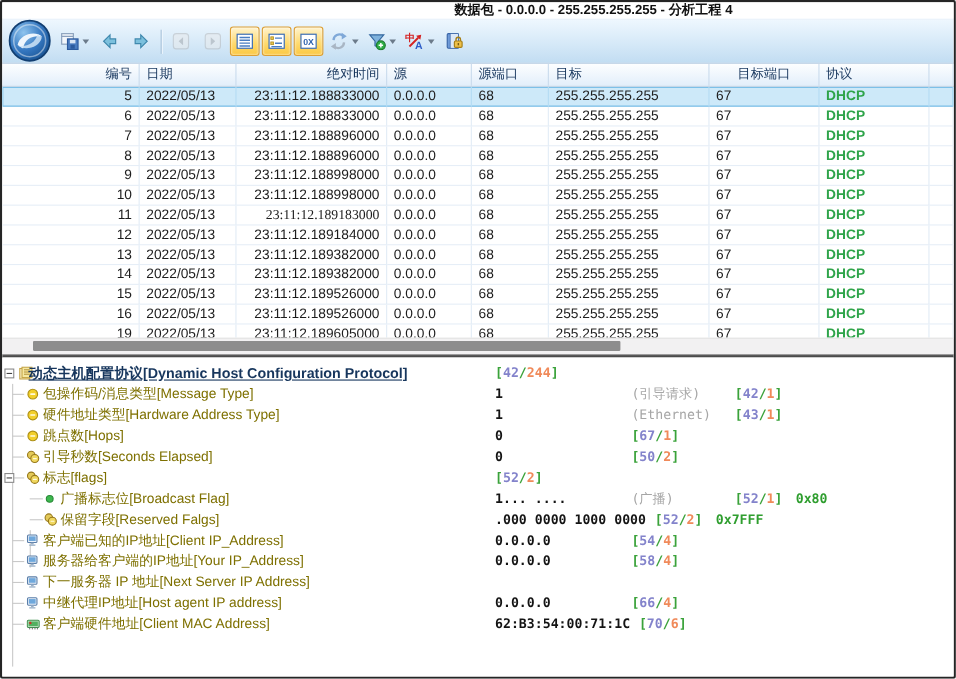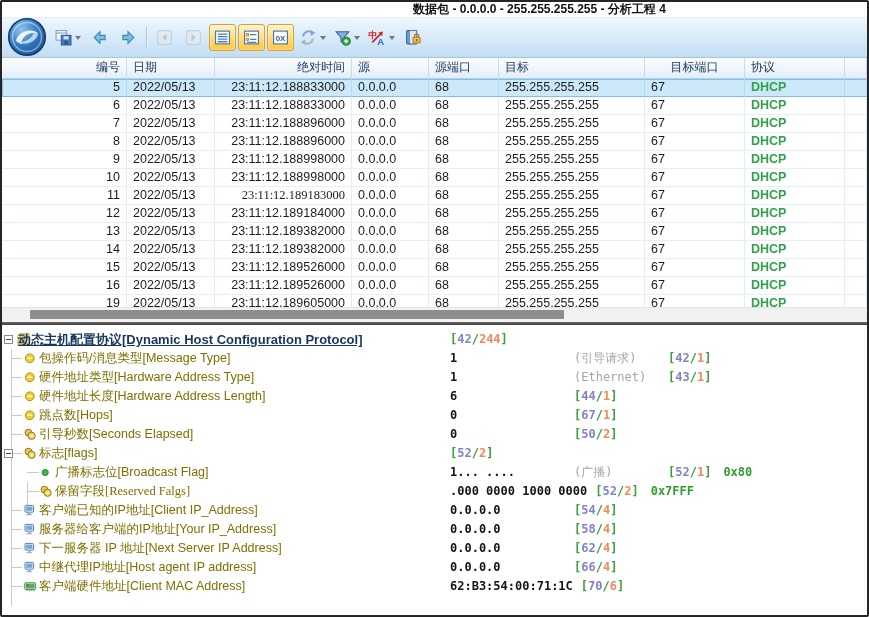--- a/index.html
+++ b/index.html
@@ -368,46 +368,38 @@
   <div class="detail" id="detail">
     <div class="vline" style="left:9px;top:24px;height:257px;"></div>
     <div class="vline" style="left:25px;top:157px;height:34px;"></div>
     <span id="detail-slot"><div class="drow root">
           <span class="exp"></span>
           <span class="dicon" style="left: 15px;"><svg width="13" height="13" viewBox="0 0 13 13">
               <rect x="1" y="2" width="9" height="9.5" fill="#fdf6cf" stroke="#c3a243"></rect>
               <rect x="3" y="0.8" width="9" height="9.5" fill="#f6e8a2" stroke="#c3a243"></rect>
               <path d="M4.8 3.2 h5.4 M4.8 5.2 h5.4 M4.8 7.2 h5.4" stroke="#b09035" stroke-width=".9"></path>
             </svg></span>
-          <span class="dlabel" style="left: 16px;">动态主机配置协议[Dynamic Host Configuration Protocol]</span>
+          <span class="dlabel" style="left: 24px;">动态主机配置协议[Dynamic Host Configuration Protocol]</span>
           <span class="dright"><span class="dbr">[<span class="doff">42</span>/<span class="dlen">244</span>]</span></span>
         </div><div class="drow">
           <span class="stub" style="left: 9px; width: 11px;"></span>
           <span class="dicon" style="left: 22px;"><svg width="13" height="13" viewBox="0 0 13 13">
               <circle cx="5.8" cy="6.3" r="4.4" fill="#f2cf2a" stroke="#ad8f14"></circle>
               <rect x="3.4" y="5.6" width="4.8" height="1.4" rx=".7" fill="#fffbe0"></rect>
             </svg></span>
           <span class="dlabel" style="left: 37px;">包操作码/消息类型[Message Type]</span>
           <span class="dright"><span class="dval">1</span><span class="dnote">(引导请求)</span><span class="dbr">[<span class="doff">42</span>/<span class="dlen">1</span>]</span></span>
         </div><div class="drow">
           <span class="stub" style="left: 9px; width: 11px;"></span>
           <span class="dicon" style="left: 22px;"><svg width="13" height="13" viewBox="0 0 13 13">
               <circle cx="5.8" cy="6.3" r="4.4" fill="#f2cf2a" stroke="#ad8f14"></circle>
               <rect x="3.4" y="5.6" width="4.8" height="1.4" rx=".7" fill="#fffbe0"></rect>
             </svg></span>
           <span class="dlabel" style="left: 37px;">硬件地址类型[Hardware Address Type]</span>
           <span class="dright"><span class="dval">1</span><span class="dnote">(Ethernet)</span><span class="dbr">[<span class="doff">43</span>/<span class="dlen">1</span>]</span></span>
-        </div><div class="drow">
-          <span class="stub" style="left: 9px; width: 11px;"></span>
-          <span class="dicon" style="left: 22px;"><svg width="13" height="13" viewBox="0 0 13 13">
-              <circle cx="5.8" cy="6.3" r="4.4" fill="#f2cf2a" stroke="#ad8f14"></circle>
-              <rect x="3.4" y="5.6" width="4.8" height="1.4" rx=".7" fill="#fffbe0"></rect>
-            </svg></span>
-          <span class="dlabel" style="left: 37px;">硬件地址长度[Hardware Address Length]</span>
-          <span class="dright"><span class="dval">6</span><span class="dbr">[<span class="doff">44</span>/<span class="dlen">1</span>]</span></span>
         </div><div class="drow">
           <span class="stub" style="left: 9px; width: 11px;"></span>
           <span class="dicon" style="left: 22px;"><svg width="13" height="13" viewBox="0 0 13 13">
               <circle cx="5.8" cy="6.3" r="4.4" fill="#f2cf2a" stroke="#ad8f14"></circle>
               <rect x="3.4" y="5.6" width="4.8" height="1.4" rx=".7" fill="#fffbe0"></rect>
             </svg></span>
           <span class="dlabel" style="left: 37px;">跳点数[Hops]</span>
           <span class="dright"><span class="dval">0</span><span class="dbr">[<span class="doff">67</span>/<span class="dlen">1</span>]</span></span>
         </div><div class="drow">
           <span class="stub" style="left: 9px; width: 11px;"></span>
@@ -435,21 +427,21 @@
             </svg></span>
           <span class="dlabel" style="left: 53px;">广播标志位[Broadcast Flag]</span>
           <span class="dright"><span class="dval">1... ....</span><span class="dnote">(广播)</span><span class="dbr">[<span class="doff">52</span>/<span class="dlen">1</span>]</span><span class="dmask">0x80</span></span>
         </div><div class="drow">
           <span class="stub" style="left: 25px; width: 12px;"></span>
           <span class="dicon" style="left: 38px;"><svg width="13" height="13" viewBox="0 0 13 13">
               <circle cx="4.4" cy="4.6" r="3.4" fill="#e3c959" stroke="#96781c"></circle>
               <circle cx="7.6" cy="7.8" r="3.6" fill="#f0d75e" stroke="#96781c"></circle>
               <rect x="5.9" y="7.3" width="3.6" height="1.1" rx=".5" fill="#fffbe0"></rect>
             </svg></span>
-          <span class="dlabel" style="left: 53px; font-family: Liberation Serif, serif;">保留字段[Reserved Falgs]</span>
+          <span class="dlabel" style="left: 53px;">保留字段[Reserved Falgs]</span>
           <span class="dright"><span class="dval">.000 0000 1000 0000</span><span class="dbr">[<span class="doff">52</span>/<span class="dlen">2</span>]</span><span class="dmask">0x7FFF</span></span>
         </div><div class="drow">
           <span class="stub" style="left: 9px; width: 11px;"></span>
           <span class="dicon" style="left: 22px;"><svg width="13" height="13" viewBox="0 0 13 13">
               <rect x="1" y="1.4" width="8.6" height="6.8" rx="1" fill="#eaf2fb" stroke="#5b7ea8"></rect>
               <rect x="2.2" y="2.6" width="6.2" height="4.2" fill="#6fa8dc"></rect>
               <rect x="4.2" y="8.4" width="2.4" height="1.6" fill="#9ab0c8"></rect>
               <rect x="2.6" y="10" width="5.6" height="1.2" fill="#9ab0c8"></rect>
             </svg></span>
           <span class="dlabel" style="left: 37px;">客户端已知的IP地址[Client IP_Address]</span>
@@ -466,21 +458,20 @@
           <span class="dright"><span class="dval">0.0.0.0</span><span class="dbr">[<span class="doff">58</span>/<span class="dlen">4</span>]</span></span>
         </div><div class="drow">
           <span class="stub" style="left: 9px; width: 11px;"></span>
           <span class="dicon" style="left: 22px;"><svg width="13" height="13" viewBox="0 0 13 13">
               <rect x="1" y="1.4" width="8.6" height="6.8" rx="1" fill="#eaf2fb" stroke="#5b7ea8"></rect>
               <rect x="2.2" y="2.6" width="6.2" height="4.2" fill="#6fa8dc"></rect>
               <rect x="4.2" y="8.4" width="2.4" height="1.6" fill="#9ab0c8"></rect>
               <rect x="2.6" y="10" width="5.6" height="1.2" fill="#9ab0c8"></rect>
             </svg></span>
           <span class="dlabel" style="left: 37px;">下一服务器 IP 地址[Next Server IP Address]</span>
-          <span class="dright"><span class="dval">0.0.0.0</span><span class="dbr">[<span class="doff">62</span>/<span class="dlen">4</span>]</span></span>
         </div><div class="drow">
           <span class="stub" style="left: 9px; width: 11px;"></span>
           <span class="dicon" style="left: 22px;"><svg width="13" height="13" viewBox="0 0 13 13">
               <rect x="1" y="1.4" width="8.6" height="6.8" rx="1" fill="#eaf2fb" stroke="#5b7ea8"></rect>
               <rect x="2.2" y="2.6" width="6.2" height="4.2" fill="#6fa8dc"></rect>
               <rect x="4.2" y="8.4" width="2.4" height="1.6" fill="#9ab0c8"></rect>
               <rect x="2.6" y="10" width="5.6" height="1.2" fill="#9ab0c8"></rect>
             </svg></span>
           <span class="dlabel" style="left: 37px;">中继代理IP地址[Host agent IP address]</span>
           <span class="dright"><span class="dval">0.0.0.0</span><span class="dbr">[<span class="doff">66</span>/<span class="dlen">4</span>]</span></span>

